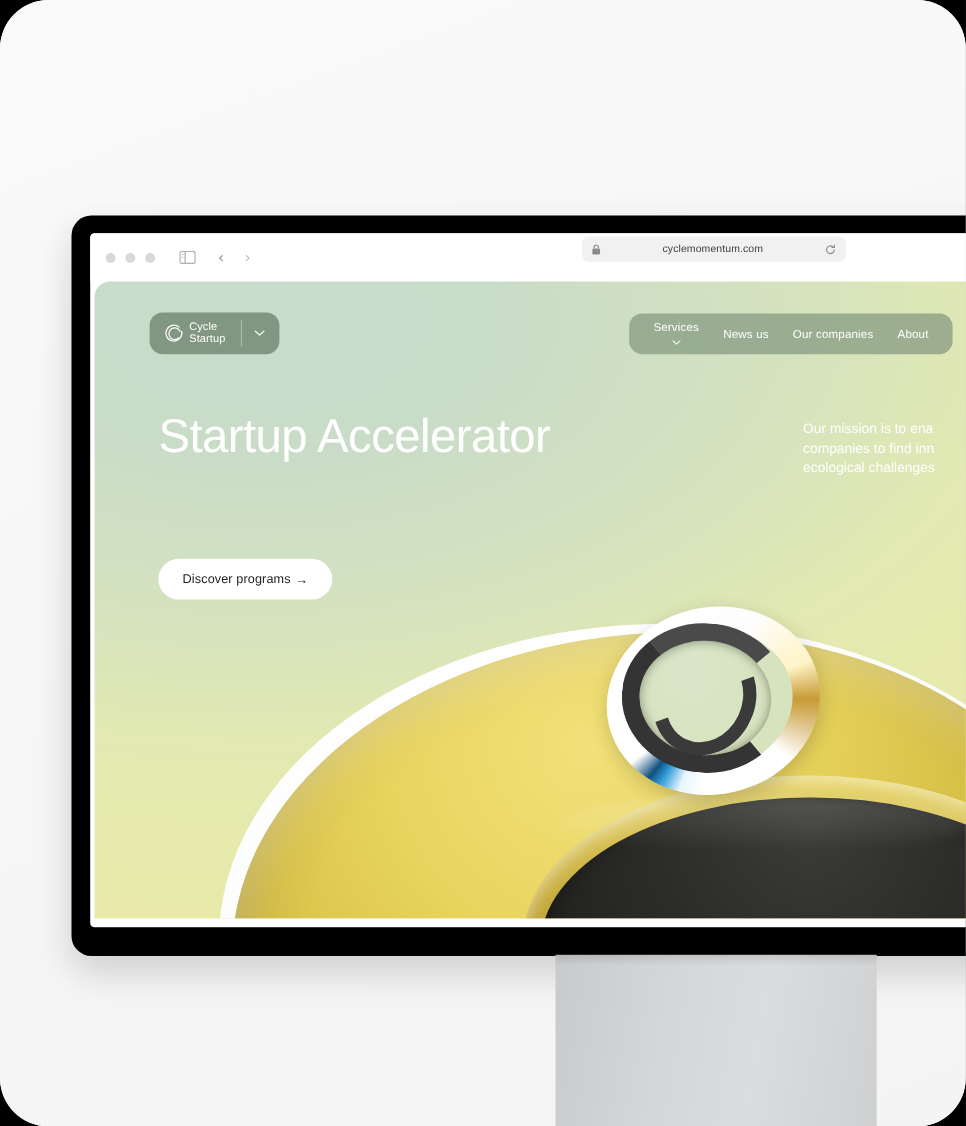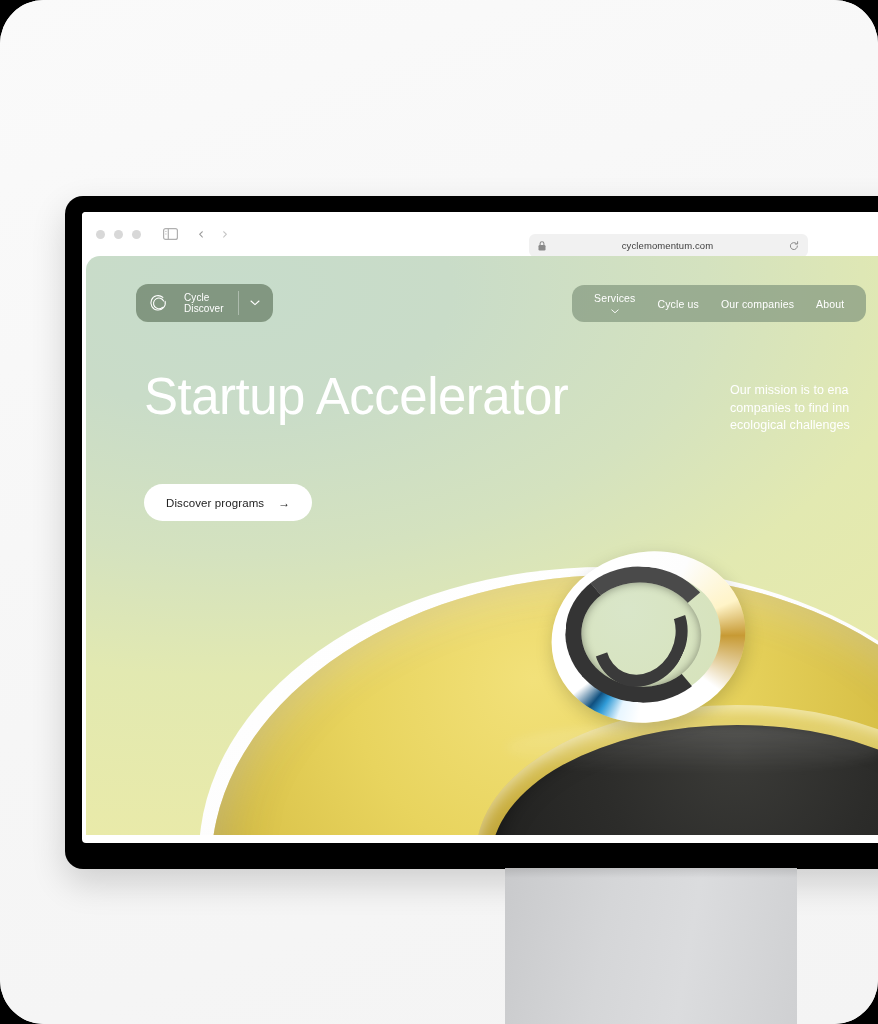--- a/index.html
+++ b/index.html
@@ -89,22 +89,22 @@
     font-size: 15px;
     line-height: 1;
     color: #9a9a9a;
     font-family: "DejaVu Sans", sans-serif;
   }
   .chevron.dim { color: #c4c4c4; }
 
   #url-bar {
     position: absolute;
     left: 447px;
-    top: 22px;
-    width: 279px;
+    top: 3px;
+    width: 240px;
     height: 23px;
     background: #f1f1f1;
     border-radius: 6px;
     display: flex;
     align-items: center;
     padding: 0 9px;
   }
   #url-text {
     flex: 1;
     text-align: center;
@@ -283,21 +283,21 @@
     background: rgba(112,134,110,0.80);
     border-radius: 12px;
     padding: 0 4px 0 12px;
   }
   #logo-mark {
     width: 20px; height: 20px;
     display: flex; align-items: center; justify-content: center;
     flex: none;
   }
   #logo-text {
-    margin-left: 16px;
+    margin-left: 4px;
     color: #ffffff;
     font-size: 10px;
     line-height: 11px;
     letter-spacing: 0.1px;
     white-space: nowrap;
   }
   #logo-divider {
     width: 1px;
     height: 24px;
     background: rgba(255,255,255,0.35);
@@ -334,36 +334,36 @@
     flex-direction: column;
   }
   .nav-caret { font-size: 8px; opacity: 0.95; }
 
   
   #headline {
     position: absolute;
     left: 58px;
     top: 118px;
     color: #ffffff;
-    font-size: 51px;
+    font-size: 43px;
     line-height: 46px;
     font-weight: 400;
     letter-spacing: -0.5px;
     z-index: 4;
   }
   #headline .line { display: block; white-space: nowrap; }
 
   #cta-button {
     position: absolute;
     left: 58px;
-    top: 228px;
+    top: 252px;
     height: 37px;
     display: inline-flex;
     align-items: center;
-    gap: 14px;
+    gap: 4px;
     background: #ffffff;
     border: none;
     border-radius: 19px;
     padding: 0 22px;
     cursor: pointer;
     z-index: 4;
     font-family: inherit;
   }
   #cta-label {
     font-size: 11.5px;
@@ -475,41 +475,41 @@
 
           <div id="logo-pill">
             <span id="logo-mark">
               <svg width="19" height="19" viewBox="0 0 20 20" fill="none">
                 <path d="M14.6 3.6a7.6 7.6 0 1 0 2.4 4.1" stroke="#ffffff" stroke-width="1.15" stroke-linecap="round" fill="none"></path>
                 <path d="M15.4 7.4a5.6 5.6 0 1 0-1.2 6.6" stroke="#ffffff" stroke-width="1.15" stroke-linecap="round" fill="none"></path>
               </svg>
             </span>
             <span id="logo-text">
               <span>Cycle</span><br>
-              <span>Discover</span>
+              <span>Startup</span>
             </span>
             <span id="logo-divider"></span>
             <span id="logo-caret">
               <svg width="10" height="6" viewBox="0 0 10 6" fill="none">
                 <path d="M1 1l4 3.6L9 1" stroke="#ffffff" stroke-width="1.1" stroke-linecap="round" stroke-linejoin="round" fill="none"></path>
               </svg>
             </span>
           </div>
 
           <nav id="nav-pill">
             <a class="nav-link">
               <span>Services</span>
               <span class="nav-caret">
                 <svg width="8" height="5" viewBox="0 0 10 6" fill="none">
                   <path d="M1 1l4 3.6L9 1" stroke="#ffffff" stroke-width="1.2" stroke-linecap="round" stroke-linejoin="round" fill="none"></path>
                 </svg>
               </span>
             </a>
             <a class="nav-link">
-              <span>Cycle us</span>
+              <span>News us</span>
             </a>
             <a class="nav-link">
               <span>Our companies</span>
             </a>
             <a class="nav-link">
               <span>About</span>
             </a>
           </nav>
         </div>
 

